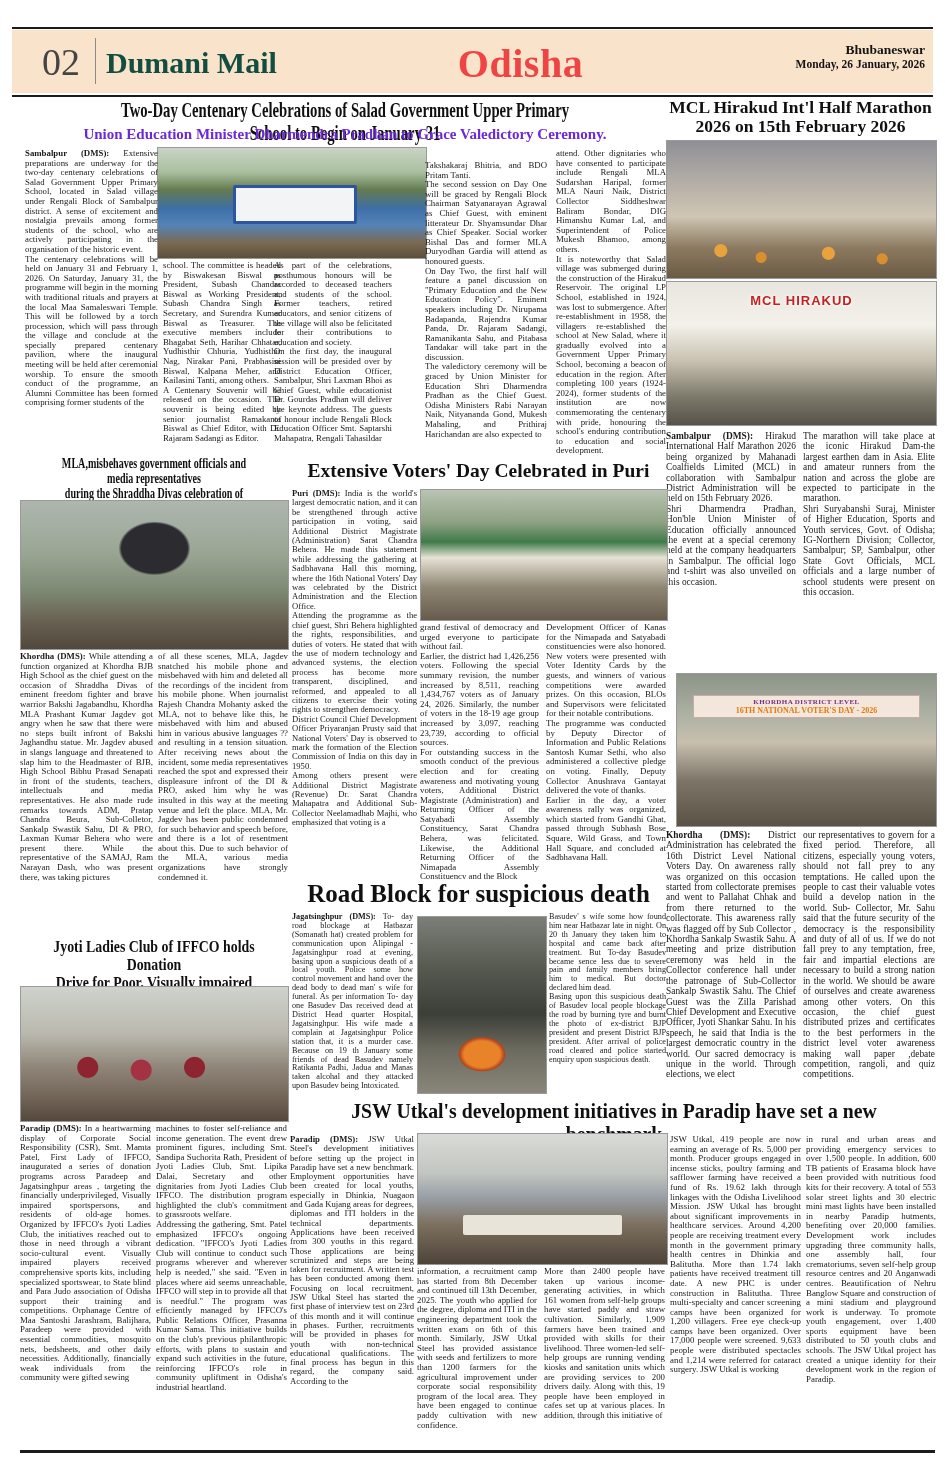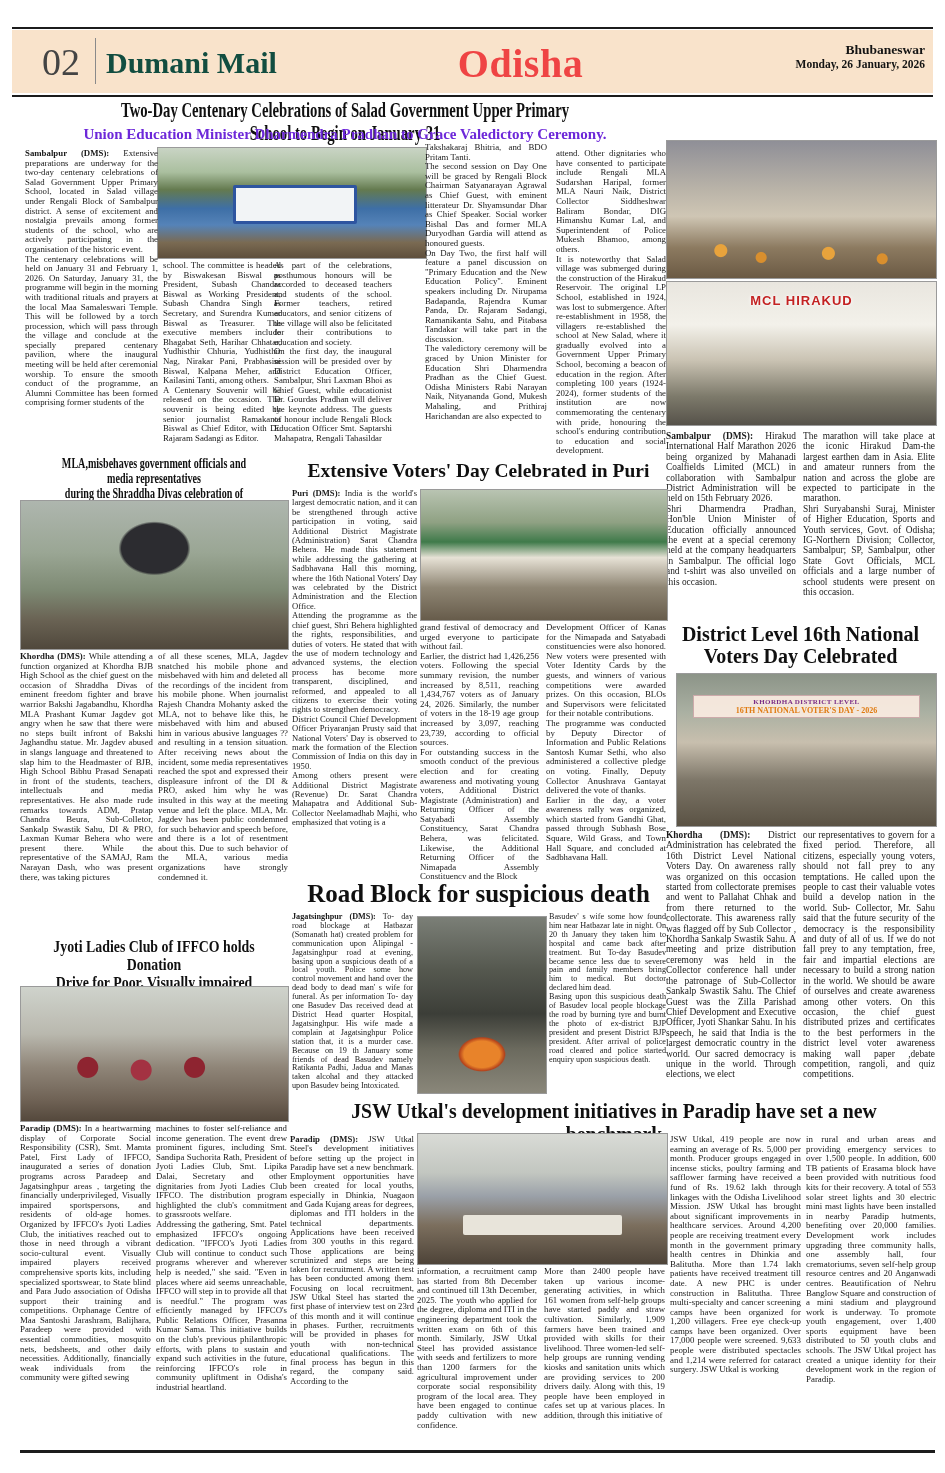--- a/index.html
+++ b/index.html
@@ -52,27 +52,29 @@
   <div class="abs photo" style="left:157px;top:147px;width:268px;height:110px;background:
       linear-gradient(180deg,#c9d4c4 0%,#aabf9f 22%,#647a4f 38%,#3e6fa6 55%,#5583b8 70%,#7a6a52 86%,#5e4f3c 100%);">
     <div class="abs" style="left:28%;top:34%;width:44%;height:30%;background:#f2f4f6;border:3px solid #2e55a0;border-radius:2px;"></div>
   </div>
   <div class="abs bd" style="left:25px;top:149px;width:133px;height:309px;"><b>Sambalpur (DMS):</b><span> Extensive preparations are underway for the two-day centenary celebrations of Salad Government Upper Primary School, located in Salad village under Rengali Block of Sambalpur district. A sense of excitement and nostalgia prevails among former students of the school, who are actively participating in the organisation of the historic event.
 The centenary celebrations will be held on January 31 and February 1, 2026. On Saturday, January 31, the programme will begin in the morning with traditional rituals and prayers at the local Maa Samaleswari Temple. This will be followed by a torch procession, which will pass through the village and conclude at the specially prepared centenary pavilion, where the inaugural meeting will be held after ceremonial worship. To ensure the smooth conduct of the programme, an Alumni Committee has been formed comprising former students of the</span></div>
   <div class="abs bd" style="left:163px;top:261px;width:118px;height:197px;">school. The committee is headed by Biswakesan Biswal as President, Subash Chandra Biswal as Working President, Subash Chandra Singh as Secretary, and Surendra Kumar Biswal as Treasurer. The executive members include Bhagabat Seth, Harihar Chhatar, Yudhisthir Chhuria, Yudhisthir Nag, Nirakar Pani, Prabhasini Biswal, Kalpana Meher, and Kailasini Tanti, among others.
 A Centenary Souvenir will be released on the occasion. The souvenir is being edited by senior journalist Ramakanta Biswal as Chief Editor, with Dr. Rajaram Sadangi as Editor.</div>
   <div class="abs bd" style="left:274px;top:261px;width:118px;height:197px;">As part of the celebrations, posthumous honours will be accorded to deceased teachers and students of the school. Former teachers, retired educators, and senior citizens of the village will also be felicitated for their contributions to education and society.
 On the first day, the inaugural session will be presided over by District Education Officer, Sambalpur, Shri Laxman Bhoi as Chief Guest, while educationist Dr. Gourdas Pradhan will deliver the keynote address. The guests of honour include Rengali Block Education Officer Smt. Saptarshi Mahapatra, Rengali Tahasildar</div>
-  <div class="abs bd" style="left:425px;top:143px;width:122px;height:309px;">Takshakaraj Bhitria, and BDO Pritam Tanti.
+  <div class="abs bd" style="left:425px;top:161px;width:122px;height:309px;">Takshakaraj Bhitria, and BDO Pritam Tanti.
 The second session on Day One will be graced by Rengali Block Chairman Satyanarayan Agrawal as Chief Guest, with eminent litterateur Dr. Shyamsundar Dhar as Chief Speaker. Social worker Bishal Das and former MLA Duryodhan Gardia will attend as honoured guests.
 On Day Two, the first half will feature a panel discussion on "Primary Education and the New Education Policy". Eminent speakers including Dr. Nirupama Badapanda, Rajendra Kumar Panda, Dr. Rajaram Sadangi, Ramanikanta Sahu, and Pitabasa Tandakar will take part in the discussion.
 The valedictory ceremony will be graced by Union Minister for Education Shri Dharmendra Pradhan as the Chief Guest. Odisha Ministers Rabi Narayan Naik, Nityananda Gond, Mukesh Mahaling, and Prithiraj Harichandan are also expected to</div>
   <div class="abs bd" style="left:556px;top:149px;width:110px;height:309px;">attend. Other dignitaries who have consented to participate include Rengali MLA Sudarshan Haripal, former MLA Nauri Naik, District Collector Siddheshwar Baliram Bondar, DIG Himanshu Kumar Lal, and Superintendent of Police Mukesh Bhamoo, among others.
 It is noteworthy that Salad village was submerged during the construction of the Hirakud Reservoir. The original LP School, established in 1924, was lost to submergence. After re-establishment in 1958, the villagers re-established the school at New Salad, where it gradually evolved into a Government Upper Primary School, becoming a beacon of education in the region. After completing 100 years (1924-2024), former students of the institution are now commemorating the centenary with pride, honouring the school's enduring contribution to education and social development.</div>
 
+  <div class="abs hl" style="left:664px;top:98px;width:273px;font-size:17.5px;">MCL Hirakud Int'l Half Marathon
+2026 on 15th February 2026</div>
   <div class="abs photo" style="left:666px;top:140px;width:269px;height:137px;background:
       radial-gradient(circle at 20% 80%,#e8a33c 0 6px,transparent 7px),
       radial-gradient(circle at 35% 85%,#d98f2e 0 5px,transparent 6px),
       radial-gradient(circle at 60% 82%,#e8a33c 0 6px,transparent 7px),
       radial-gradient(circle at 80% 86%,#d98f2e 0 5px,transparent 6px),
       linear-gradient(180deg,#8f8f97 0%,#b9b3a8 35%,#cfc6b4 55%,#8c7a60 78%,#6b5a44 100%);"></div>
   <div class="abs photo" style="left:666px;top:281px;width:269px;height:143px;background:
       linear-gradient(180deg,#e9e6df 0%,#f3f1ea 30%,#c9c2b2 55%,#7d7a6b 80%,#56524a 100%);">
     <div class="logotxt">MCL HIRAKUD</div>
   </div>
@@ -96,22 +98,20 @@
 Attending the programme as the chief guest, Shri Behera highlighted the rights, responsibilities, and duties of voters. He stated that with the use of modern technology and advanced systems, the election process has become more transparent, disciplined, and reformed, and appealed to all citizens to exercise their voting rights to strengthen democracy.
 District Council Chief Development Officer Priyaranjan Prusty said that National Voters' Day is observed to mark the formation of the Election Commission of India on this day in 1950.
 Among others present were Additional District Magistrate (Revenue) Dr. Sarat Chandra Mahapatra and Additional Sub-Collector Neelamadhab Majhi, who emphasized that voting is a</span></div>
   <div class="abs bd" style="left:420px;top:623px;width:119px;height:256px;">grand festival of democracy and urged everyone to participate without fail.
 Earlier, the district had 1,426,256 voters. Following the special summary revision, the number increased by 8,511, reaching 1,434,767 voters as of January 24, 2026. Similarly, the number of voters in the 18-19 age group increased by 3,097, reaching 23,739, according to official sources.
 For outstanding success in the smooth conduct of the previous election and for creating awareness and motivating young voters, Additional District Magistrate (Administration) and Returning Officer of the Satyabadi Assembly Constituency, Sarat Chandra Behera, was felicitated. Likewise, the Additional Returning Officer of the Nimapada Assembly Constituency and the Block</div>
   <div class="abs bd" style="left:546px;top:623px;width:120px;height:256px;">Development Officer of Kanas for the Nimapada and Satyabadi constituencies were also honored. New voters were presented with Voter Identity Cards by the guests, and winners of various competitions were awarded prizes. On this occasion, BLOs and Supervisors were felicitated for their notable contributions.
 The programme was conducted by Deputy Director of Information and Public Relations Santosh Kumar Sethi, who also administered a collective pledge on voting. Finally, Deputy Collector Anushrava Gantayat delivered the vote of thanks.
 Earlier in the day, a voter awareness rally was organized, which started from Gandhi Ghat, passed through Subhash Bose Square, Wild Grass, and Town Hall Square, and concluded at Sadbhavana Hall.</div>
 
-  <div class="abs hl" style="left:664px;top:624px;width:273px;font-size:20px;">District Level 16th National
-Voters Day Celebrated</div>
   <div class="abs photo" style="left:676px;top:673px;width:259px;height:152px;background:
       linear-gradient(180deg,#8c9488 0%,#aab0a2 25%,#c8bfae 45%,#7d7668 70%,#5a5244 100%);">
     <div class="banner">
       <div class="b1">KHORDHA DISTRICT LEVEL</div>
       <div class="b2">16TH NATIONAL VOTER'S DAY - 2026</div>
     </div>
   </div>
   <div class="abs bd big" style="left:666px;top:830px;width:130px;height:274px;"><b>Khordha (DMS):</b><span> District Administration has celebrated the 16th District Level National Voters Day. On awareness rally was organized on this occasion started from collectorate premises and went to Pallahat Chhak and from there returned to the collectorate. This awareness rally was flagged off by Sub Collector , Khordha Sankalp Swastik Sahu. A meeting and prize distribution ceremony was held in the Collector conference hall under the patronage of Sub-Collector Sankalp Swastik Sahu. The Chief Guest was the Zilla Parishad Chief Development and Executive Officer, Jyoti Shankar Sahu. In his speech, he said that India is the largest democratic country in the world. Our sacred democracy is unique in the world. Through elections, we elect</span></div>
   <div class="abs bd big" style="left:803px;top:830px;width:132px;height:274px;">our representatives to govern for a fixed period. Therefore, all citizens, especially young voters, should not fall prey to any temptations. He called upon the people to cast their valuable votes build a develop nation in the world. Sub- Collector, Mr. Sahu said that the future security of the democracy is the responsibility and duty of all of us. If we do not fall prey to any temptation, free, fair and impartial elections are necessary to build a strong nation in the world. We should be aware of ourselves and create awareness among other voters. On this occasion, the chief guest distributed prizes and certificates to the best performers in the district level voter awareness making wall paper ,debate competition, rangoli, and quiz competitions.</div>
 

